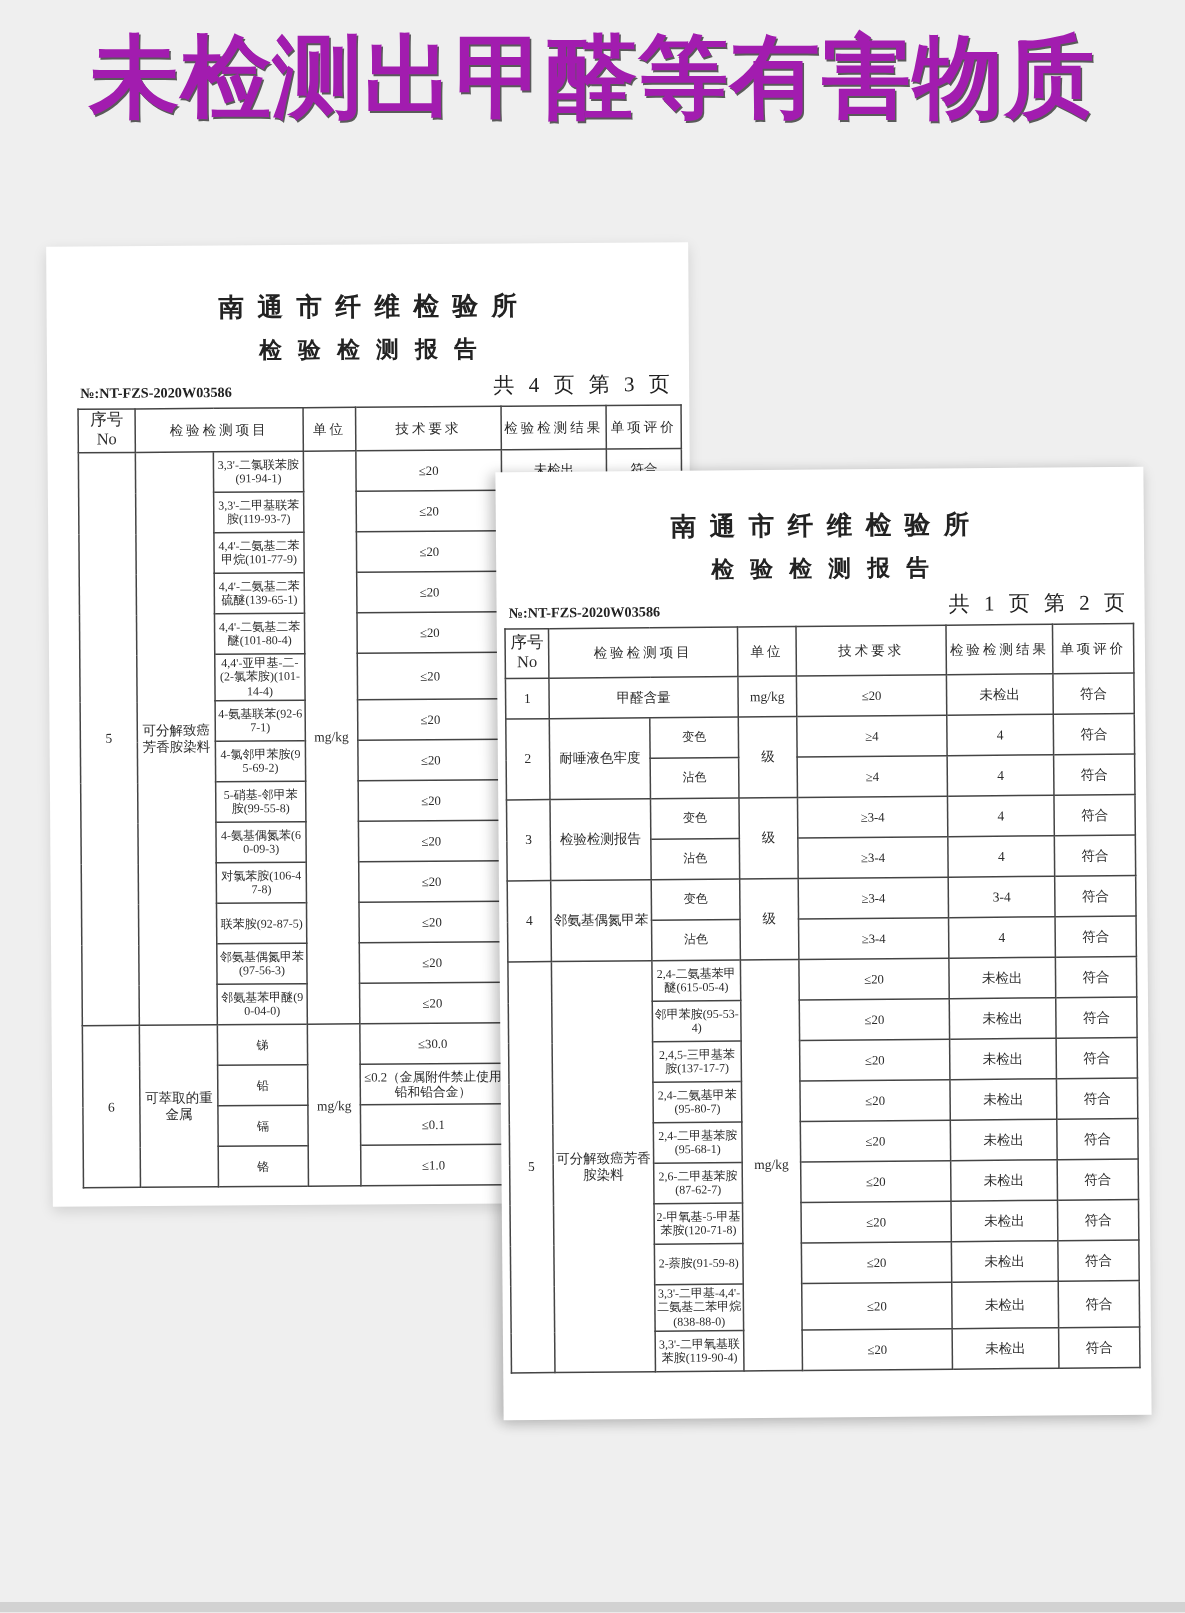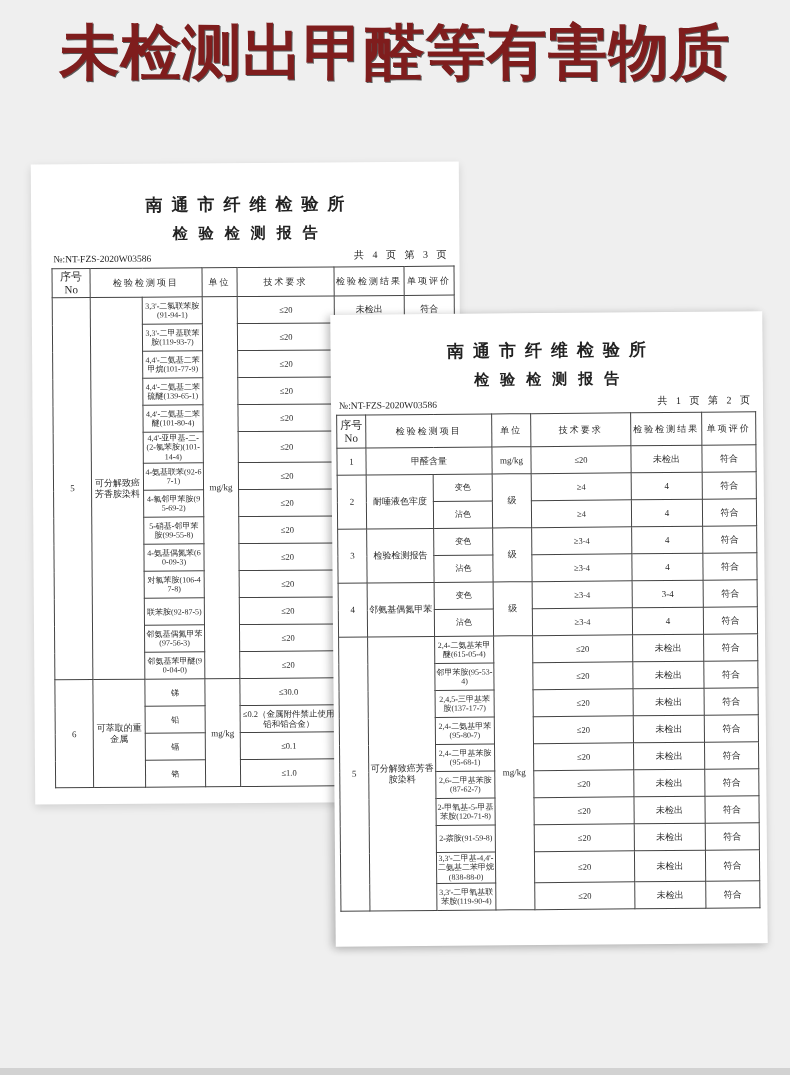--- a/index.html
+++ b/index.html
@@ -1,39 +1,39 @@
 <!DOCTYPE html>
 <html><head>
 <meta charset="utf-8">
 <style>
   html,body{margin:0;padding:0;}
   .page{position:relative;width:790px;height:1075px;background:#efefef;overflow:hidden;
         font-family:"Liberation Sans",sans-serif;}
   .headline{position:absolute;top:18px;left:0;width:100%;text-align:center;
-        font-size:60px;line-height:1.15;font-weight:900;color:#7f1d1d;letter-spacing:1px;
+        font-size:60px;line-height:1.15;font-weight:900;color:#a21caf;letter-spacing:1px;
         font-family:"DejaVu Sans",sans-serif;text-shadow:1px 1px 0 #5a5a5a;}
   .bottom-bar{position:absolute;left:0;bottom:0;width:100%;height:7px;background:#d2d2d2;}
 
   .paper{position:absolute;background:#ffffff;color:#333;}
   .paper.left{left:33px;top:163px;width:428px;height:640px;z-index:1;
         transform:rotate(-0.4deg);box-shadow:0 3px 9px rgba(0,0,0,0.13);}
   .paper.right{left:333px;top:313px;width:432px;height:632px;z-index:2;
         transform:rotate(-0.5deg);
         box-shadow:-4px 1px 9px rgba(0,0,0,0.18),0 3px 9px rgba(0,0,0,0.12);}
 
   .doc-org{margin-top:30px;text-align:center;font-family:"Liberation Serif",serif;
         font-weight:bold;font-size:17px;letter-spacing:9px;color:#222;text-indent:9px;}
   .paper.right .doc-org{margin-top:26px;}
   .doc-title{margin-top:8px;text-align:center;font-family:"Liberation Serif",serif;
         font-weight:bold;font-size:15px;letter-spacing:11px;color:#222;text-indent:11px;}
   .doc-meta{display:flex;justify-content:space-between;align-items:flex-end;
         margin:6px 10px 4px 22px;font-family:"Liberation Serif",serif;color:#222;}
   .paper.right .doc-meta{margin-left:8px;}
-  .doc-no{font-size:9.5px;}
-  .doc-pages{font-size:10px;letter-spacing:3px;}
+  .doc-no{font-size:9.5px;font-weight:bold;}
+  .doc-pages{font-size:14px;letter-spacing:3px;}
 
   table.doc-table{border-collapse:collapse;table-layout:fixed;
         font-family:"Liberation Serif",serif;color:#2c2c2c;}
   .paper.left table.doc-table{margin-left:20px;width:402px;}
   .paper.right table.doc-table{margin-left:5px;width:419px;}
   .doc-table th,.doc-table td{border:1px solid #444;padding:1px 1px;text-align:center;
         vertical-align:middle;line-height:1.18;word-break:break-all;}
   .doc-table th{font-weight:normal;font-size:9px;letter-spacing:2px;height:26px;}
   .paper.right .doc-table th{height:30px;}
   .doc-table th.h-no{letter-spacing:0;font-size:11px;white-space:pre-line;}

